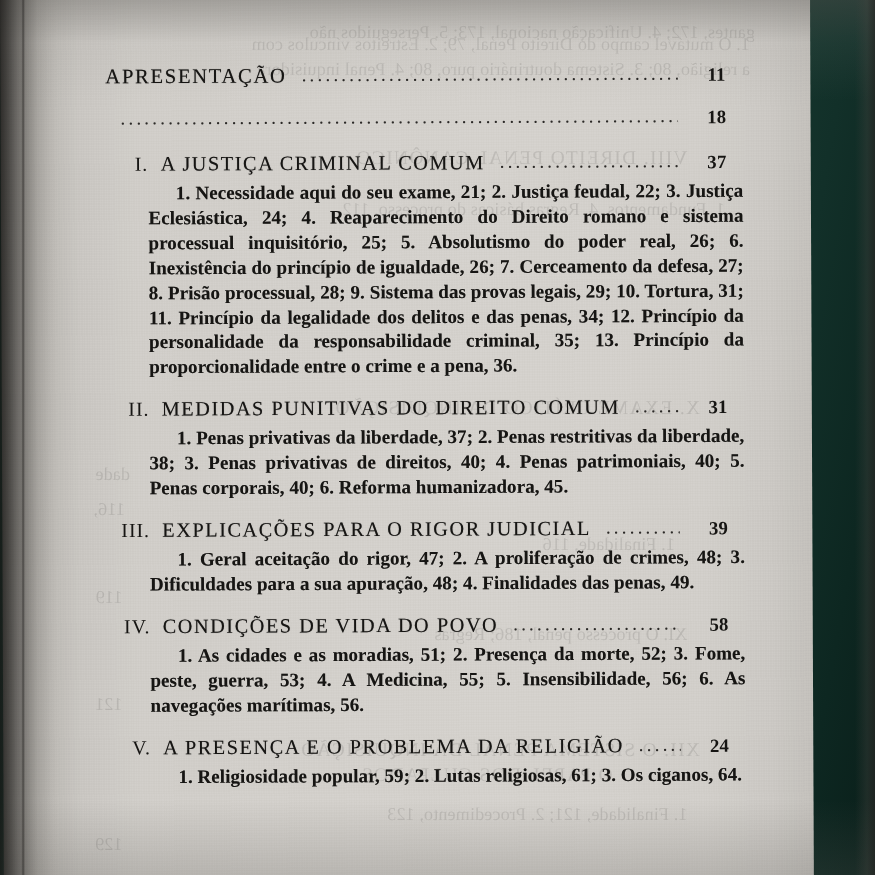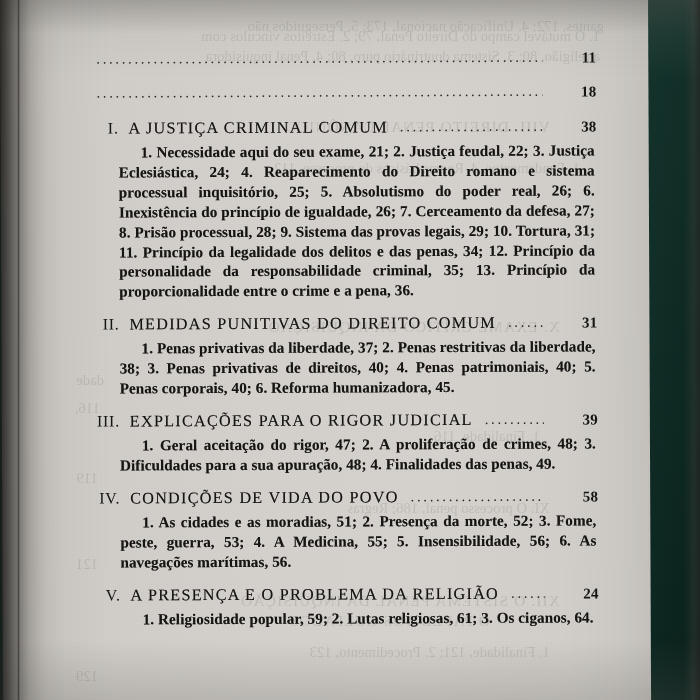--- a/index.html
+++ b/index.html
@@ -143,21 +143,21 @@
   .leaders::before{
     content:"..................................................................................................................";
     letter-spacing:2.6px;
     font-size:15px;
     color:#2b2927;
     display:block;
     white-space:nowrap;
   }
   .pg{
     width:46px;
-    text-align:right;
+    text-align:center;
     font-size:15px;
     font-weight:700;
     flex:0 0 auto;
     letter-spacing:.2px;
   }
 
   
   .chapter{ margin-bottom:4px; }
   .chap-head{
     display:flex;
@@ -225,36 +225,37 @@
 
   <div class="page-vignette"></div>
   <div class="gutter"></div>
   <div class="crease"></div>
   <div class="leaf-edge"></div>
 
   <div class="content">
     <div class="toc">
 
       <div class="fm-row">
+        <span class="fm-title">APRESENTAÇÃO</span>
         <span class="leaders"></span>
         <span class="pg">11</span>
       </div>
 
       <div class="fm-row">
         <span class="leaders"></span>
         <span class="pg">18</span>
       </div>
 
       <div class="chapter">
         <div class="chap-inner">
           <div class="chap-head">
             <span class="chap-num">I.</span>
             <span class="chap-title">A JUSTIÇA CRIMINAL COMUM</span>
             <span class="leaders"></span>
-            <span class="pg">38</span>
+            <span class="pg">37</span>
           </div>
           <p class="chap-items">1. Necessidade aqui do seu exame, 21; 2. Justiça feudal, 22; 3. Justiça Eclesiástica, 24; 4. Reaparecimento do Direito romano e sistema processual inquisitório, 25; 5. Absolutismo do poder real, 26; 6. Inexistência do princípio de igualdade, 26; 7. Cerceamento da defesa, 27; 8. Prisão processual, 28; 9. Sistema das provas legais, 29; 10. Tortura, 31; 11. Princípio da legalidade dos delitos e das penas, 34; 12. Princípio da personalidade da responsabilidade criminal, 35; 13. Princípio da proporcionalidade entre o crime e a pena, 36.</p>
         </div>
       </div>
 
       <div class="chapter">
         <div class="chap-inner">
           <div class="chap-head">
             <span class="chap-num">II.</span>
             <span class="chap-title">MEDIDAS PUNITIVAS DO DIREITO COMUM</span>

